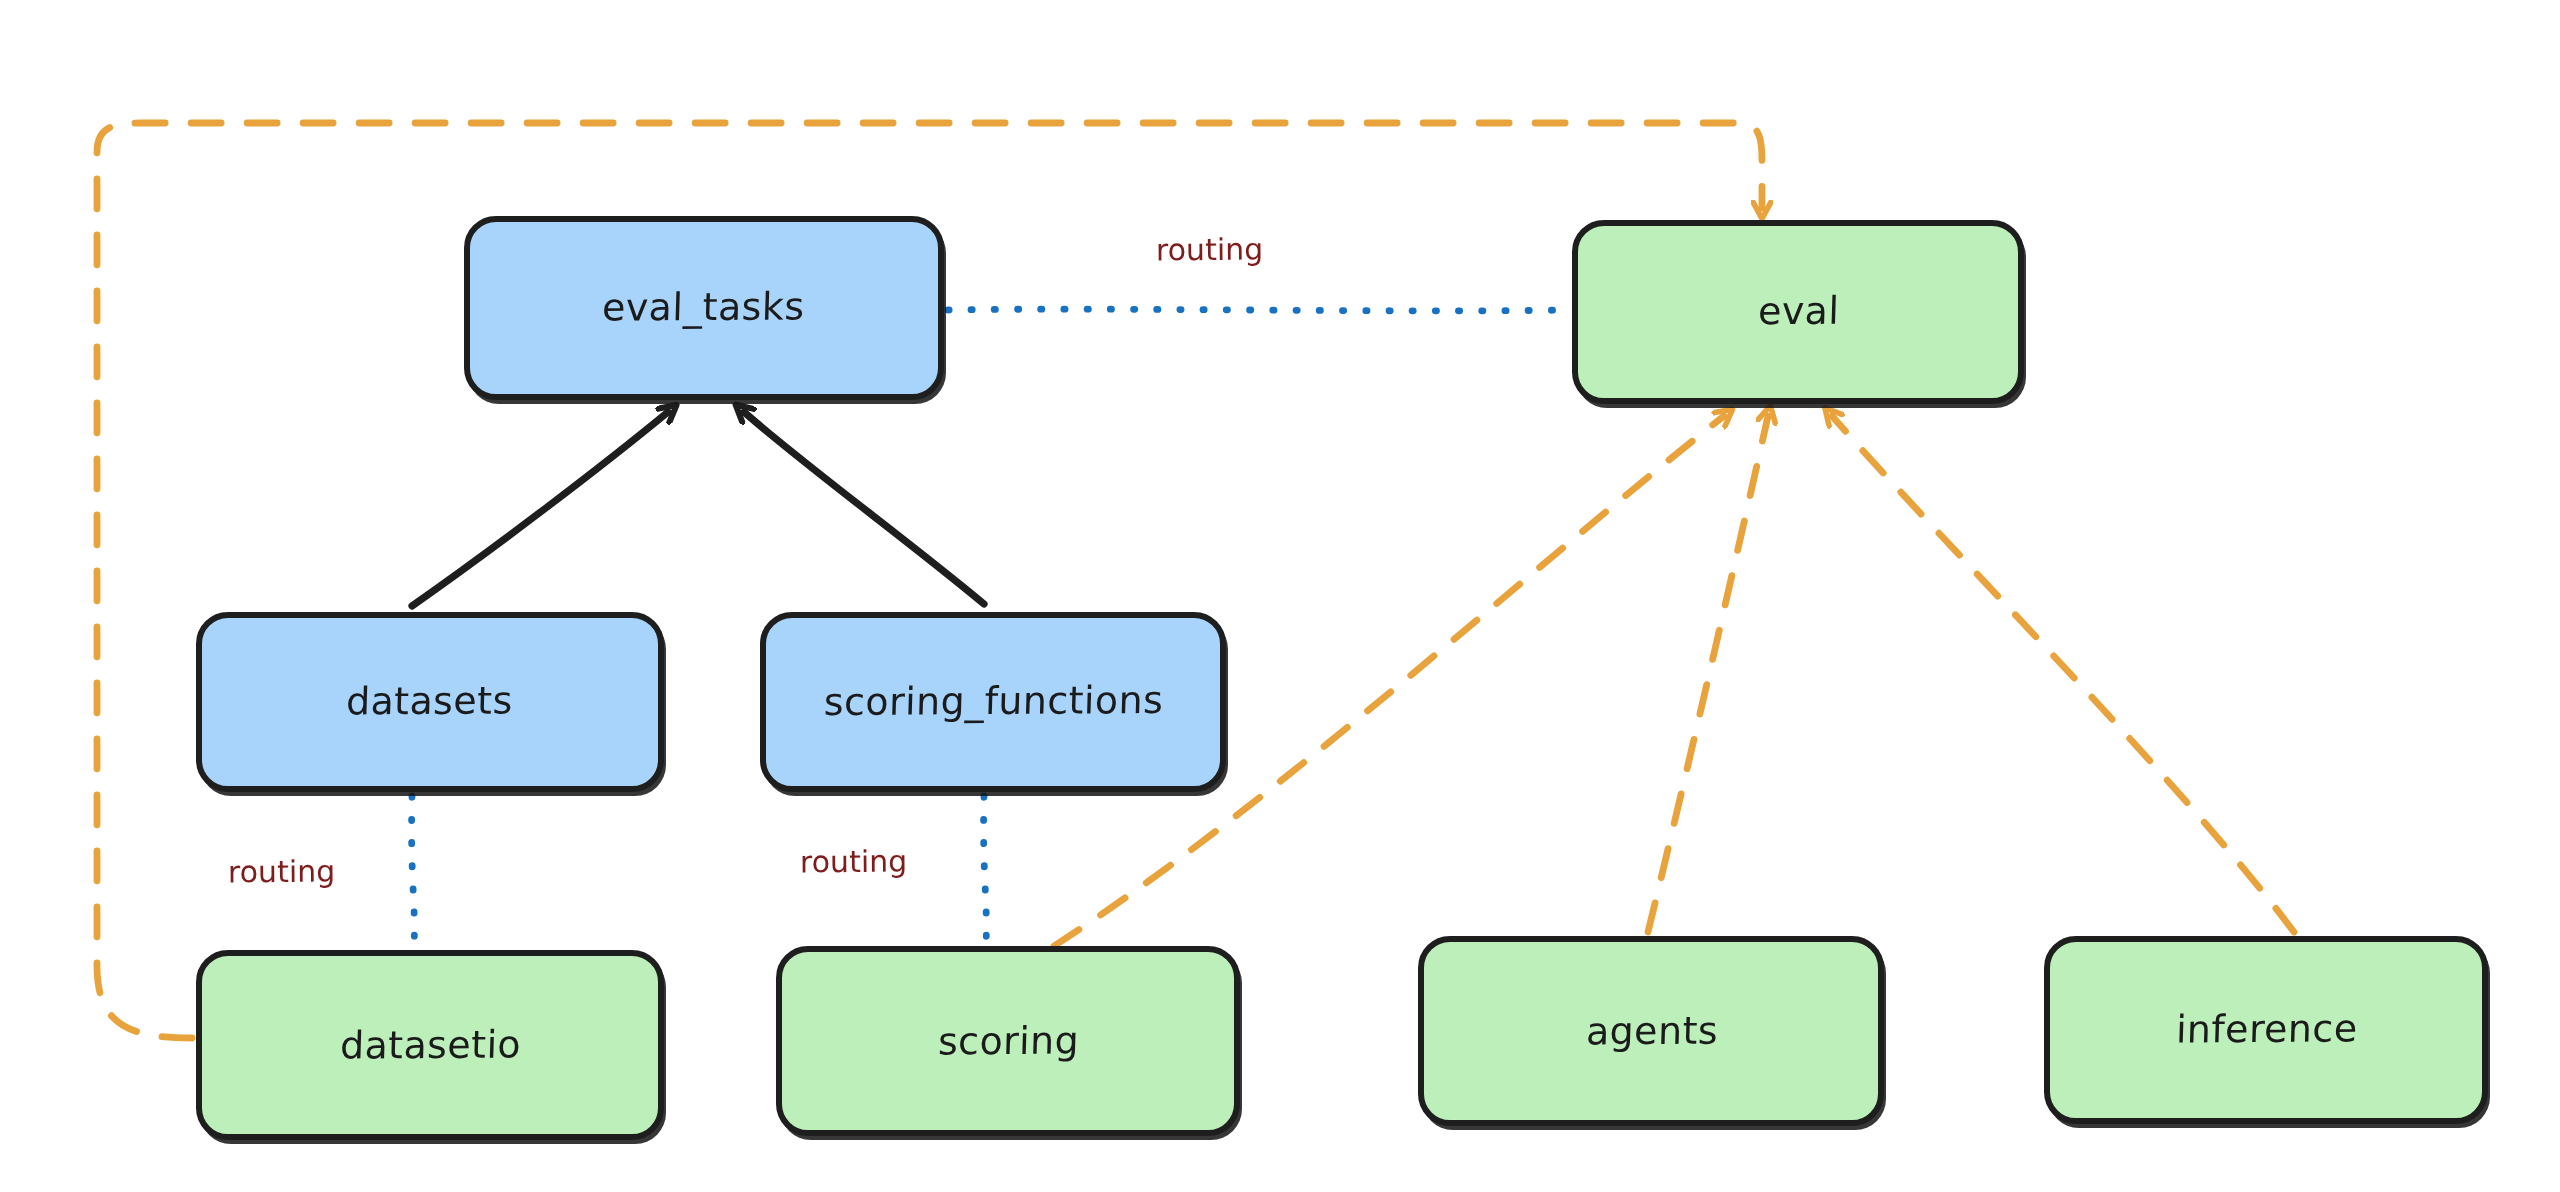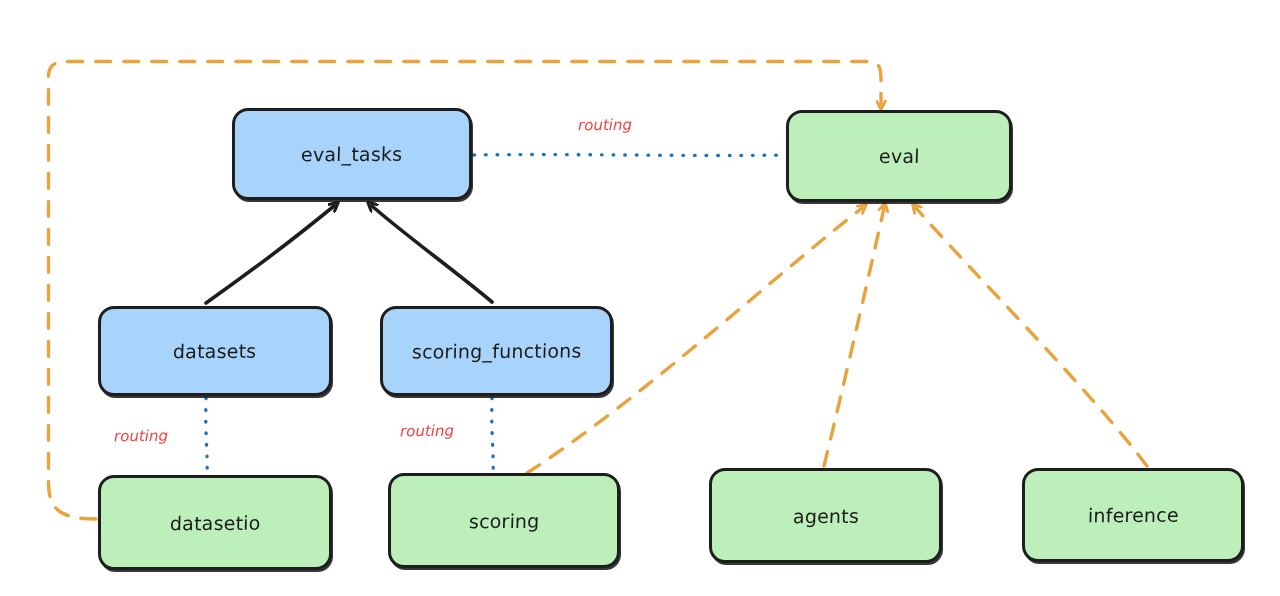--- a/index.html
+++ b/index.html
@@ -43,26 +43,25 @@
   }
   .node.blue  { background: #a8d4fb; }
   .node.green { background: #bdefba; }
   .node-label {
     pointer-events: none;
     transform: skewX(-2deg) rotate(-0.35deg);
   }
   .edge-label {
     position: absolute;
     font-size: 15px;
-    color: #ef4444;
+    color: #7f1d1d;
     font-family: "DejaVu Sans", sans-serif;
     z-index: 6;
     white-space: nowrap;
     transform: rotate(-0.5deg);
-    font-style: italic;
   }
 </style>
 </head>
 <body>
 
 <div id="diagram-root">
 
   <svg id="edge-layer" viewBox="0 0 1280 596">
     <defs>
       <marker id="arrow-black" markerWidth="11" markerHeight="11" refX="4" refY="5.5" orient="auto-start-reverse" markerUnits="userSpaceOnUse">

